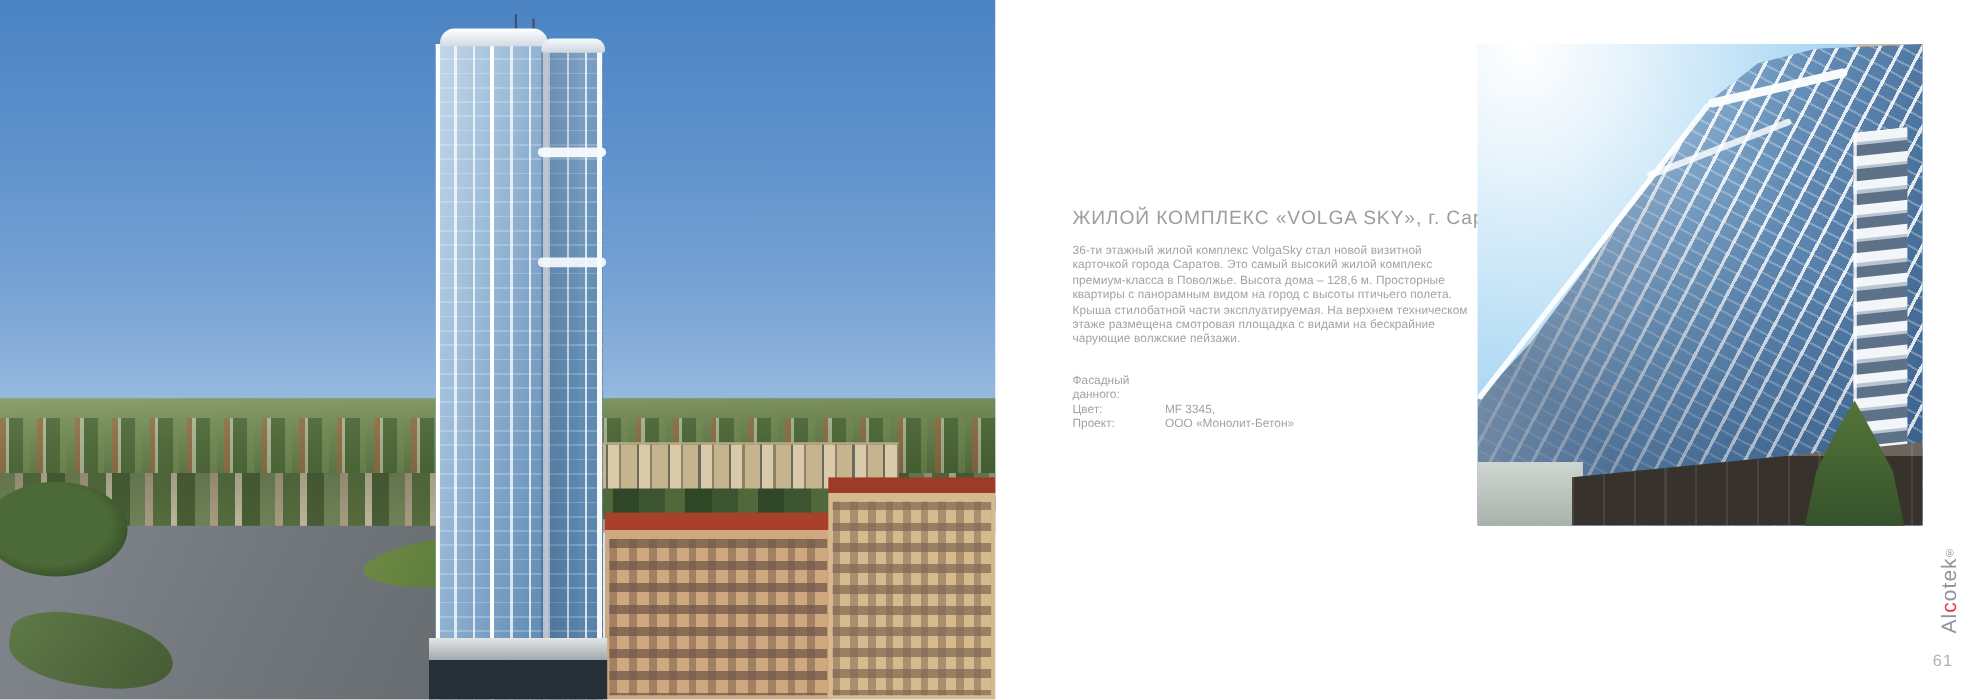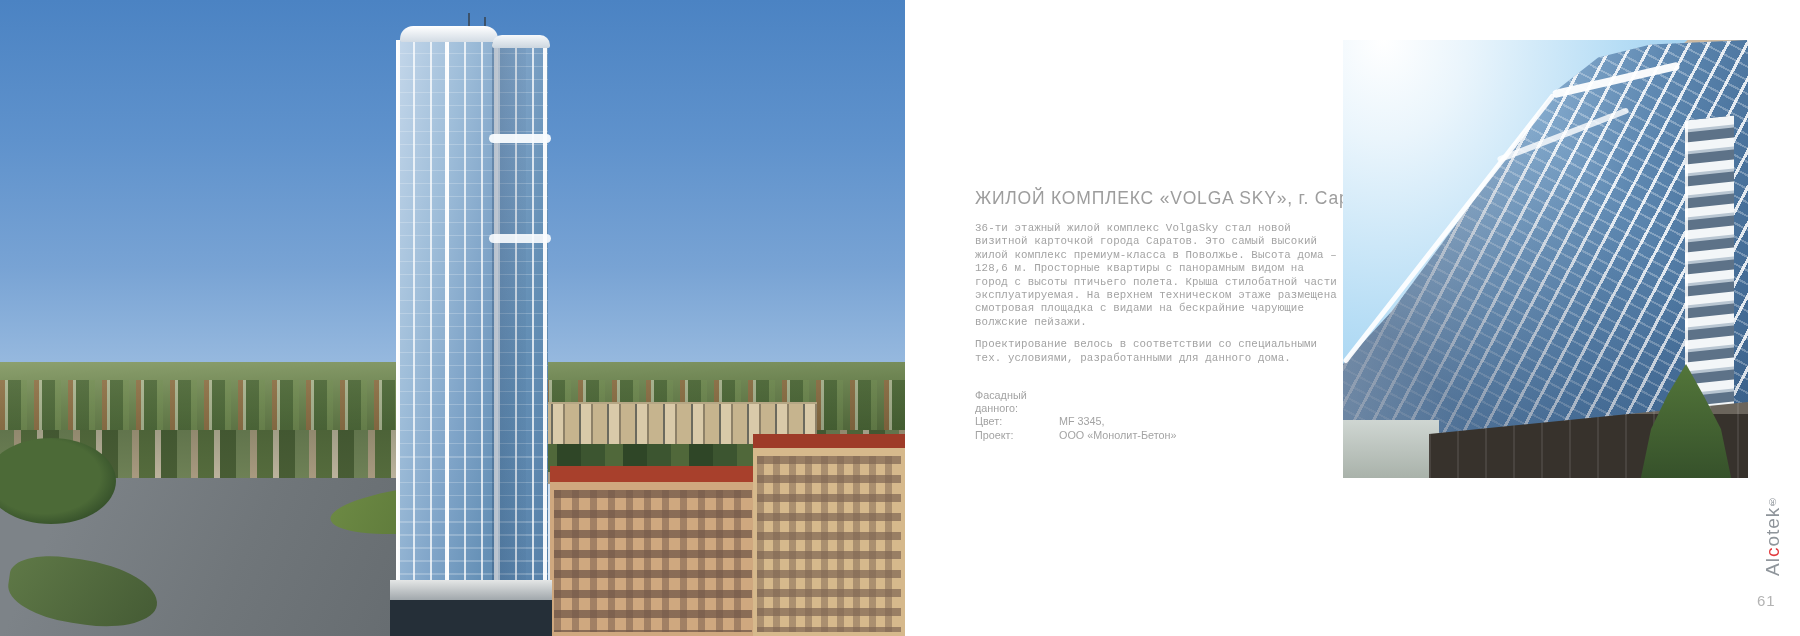--- a/index.html
+++ b/index.html
@@ -60,21 +60,21 @@
   .tower-band1{position:absolute;top:108px;right:-3px;width:62px;height:9px;background:rgba(249,252,254,.95);border-radius:8px;}
   .tower-band2{position:absolute;top:208px;right:-3px;width:62px;height:9px;background:rgba(249,252,254,.9);border-radius:8px;}
   .tower-antenna{position:absolute;top:-13px;left:72px;width:2px;height:14px;background:rgba(55,65,78,.75);}
   .tower-antenna.a2{left:88px;height:10px;top:-9px;}
   .tower-podium{position:absolute;left:-6px;right:-4px;bottom:34px;height:22px;
     background:linear-gradient(180deg,#e4e6e6,#9aa1a6);}
   .tower-base{position:absolute;left:-6px;right:-4px;bottom:0;height:36px;background:#252f38;}
   
   .text-col{position:absolute;left:975px;top:188px;width:362px;color:#a3a3a3;}
   .title{margin:0 0 13px 0;font-size:17.5px;font-weight:300;letter-spacing:.8px;color:#9d9d9d;white-space:nowrap;}
-  .para{margin:0 0 9px 0;font-size:10.8px;line-height:13.4px;font-weight:300;letter-spacing:.1px;font-family:Liberation Mono, monospace;}
+  .para{margin:0 0 9px 0;font-size:10.8px;line-height:13.4px;font-weight:300;letter-spacing:.1px;}
   .specs{margin-top:24px;font-size:10.8px;line-height:13.2px;}
   .spec-row{display:flex;}
   .spec-label{flex:0 0 84px;}
   .spec-value{flex:1;}
   
   .photo-right{position:absolute;left:1343px;top:40px;width:405px;height:438px;overflow:hidden;}
   .pr-sky{position:absolute;inset:0;
     background:radial-gradient(ellipse at 10% 0%,#ffffff 0%,#eaf5fc 16%,#b6ddf5 46%,#8cc4ea 76%,#79b7e4 100%);}
   .pr-tan{position:absolute;right:0;top:0;width:72px;height:26px;background:#cdbaa2;
     clip-path:polygon(16% 0,100% 0,100% 100%,0 42%);}
@@ -143,21 +143,20 @@
       <div class="tower-band1"></div>
       <div class="tower-band2"></div>
       <div class="tower-podium"></div>
       <div class="tower-base"></div>
     </div>
   </div>
 
   <div class="text-col">
     <h1 class="title">ЖИЛОЙ КОМПЛЕКС «VOLGA SKY», г. Саратов</h1>
     <p class="para">36-ти этажный жилой комплекс VolgaSky стал новой визитной карточкой города Саратов. Это самый высокий жилой комплекс премиум-класса в Поволжье. Высота дома – 128,6 м. Просторные квартиры с панорамным видом на город с высоты птичьего полета. Крыша стилобатной части эксплуатируемая. На верхнем техническом этаже размещена смотровая площадка с видами на бескрайние чарующие волжские пейзажи.</p>
-    <p class="para">Проектирование велось в соответствии со специальными тех. условиями, разработанными для данного дома.</p>
     <div class="specs">
       <div class="spec-row">
         <span class="spec-label">Фасадный данного:</span>
       </div>
       <div class="spec-row">
         <span class="spec-label">Цвет:</span>
         <span class="spec-value">MF 3345,</span>
       </div>
       <div class="spec-row">
         <span class="spec-label">Проект:</span>

